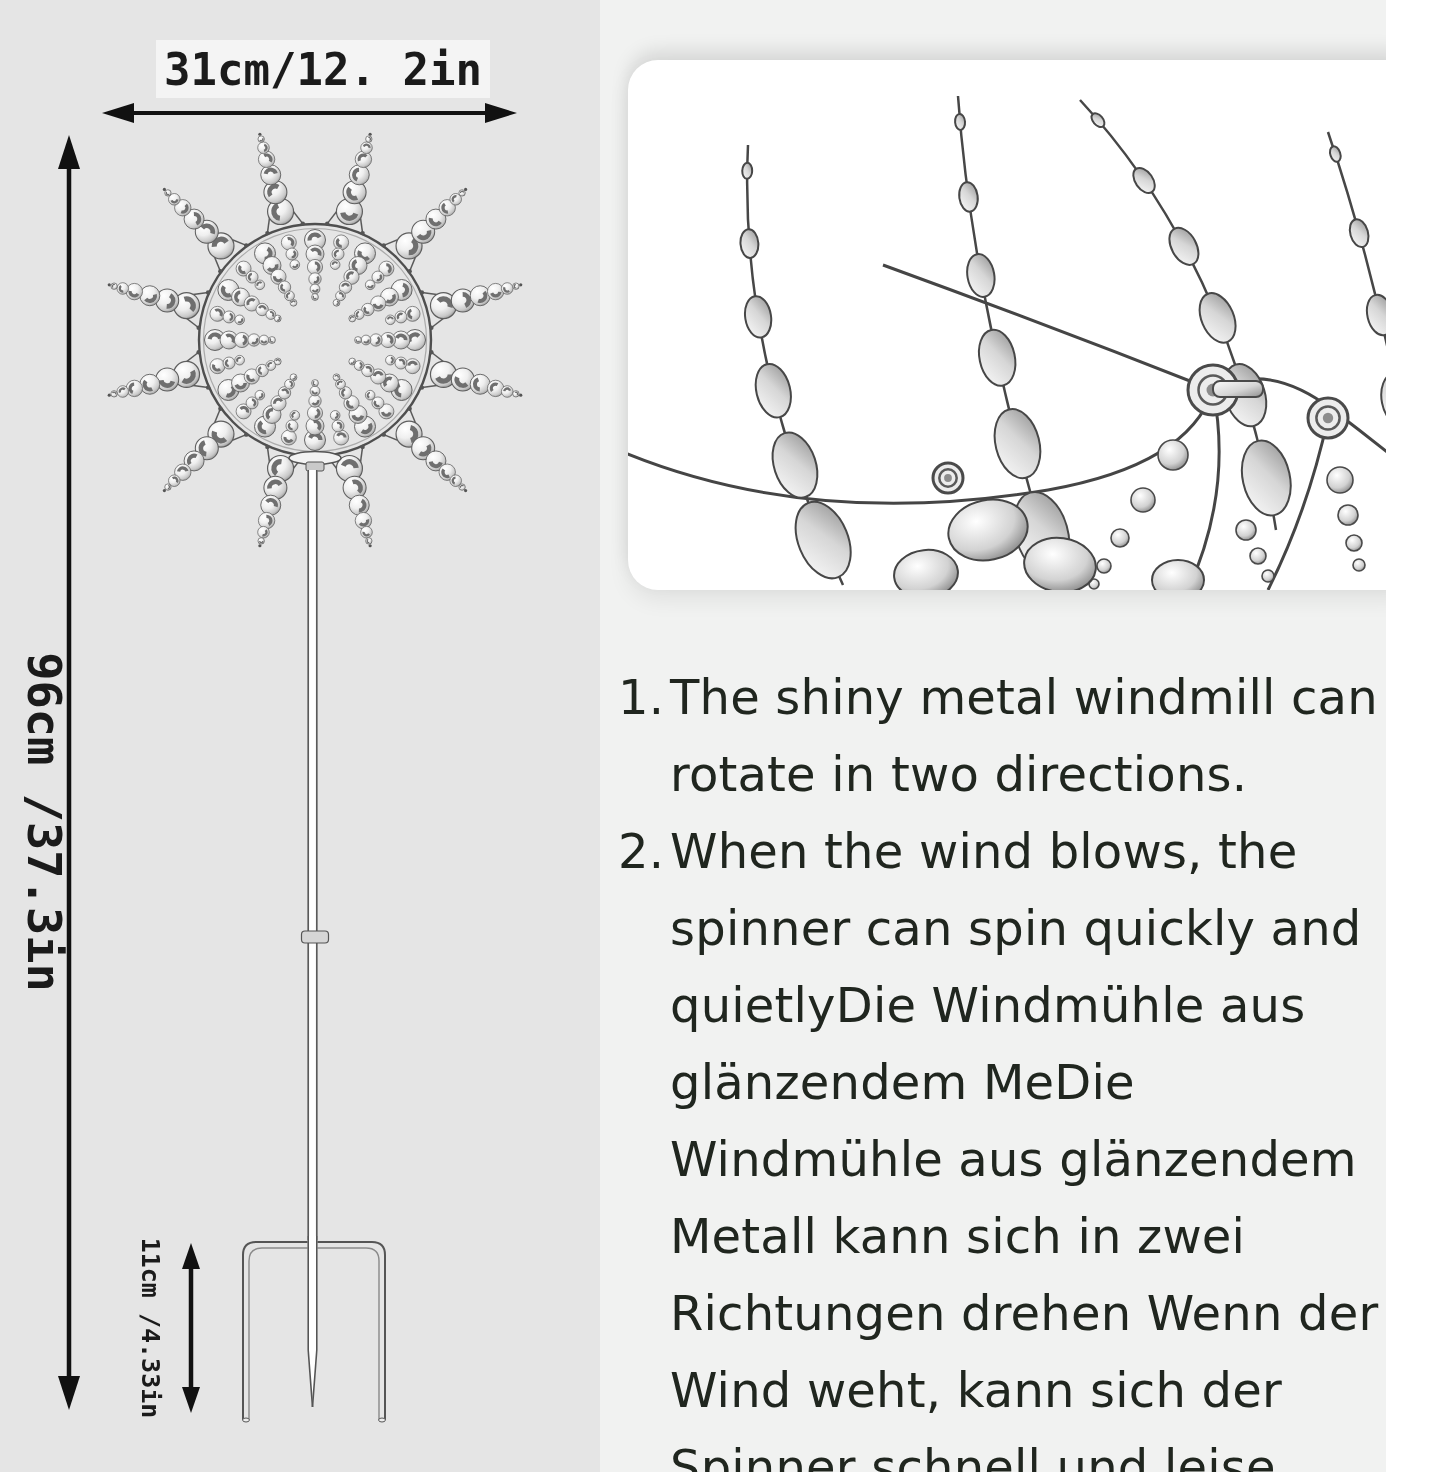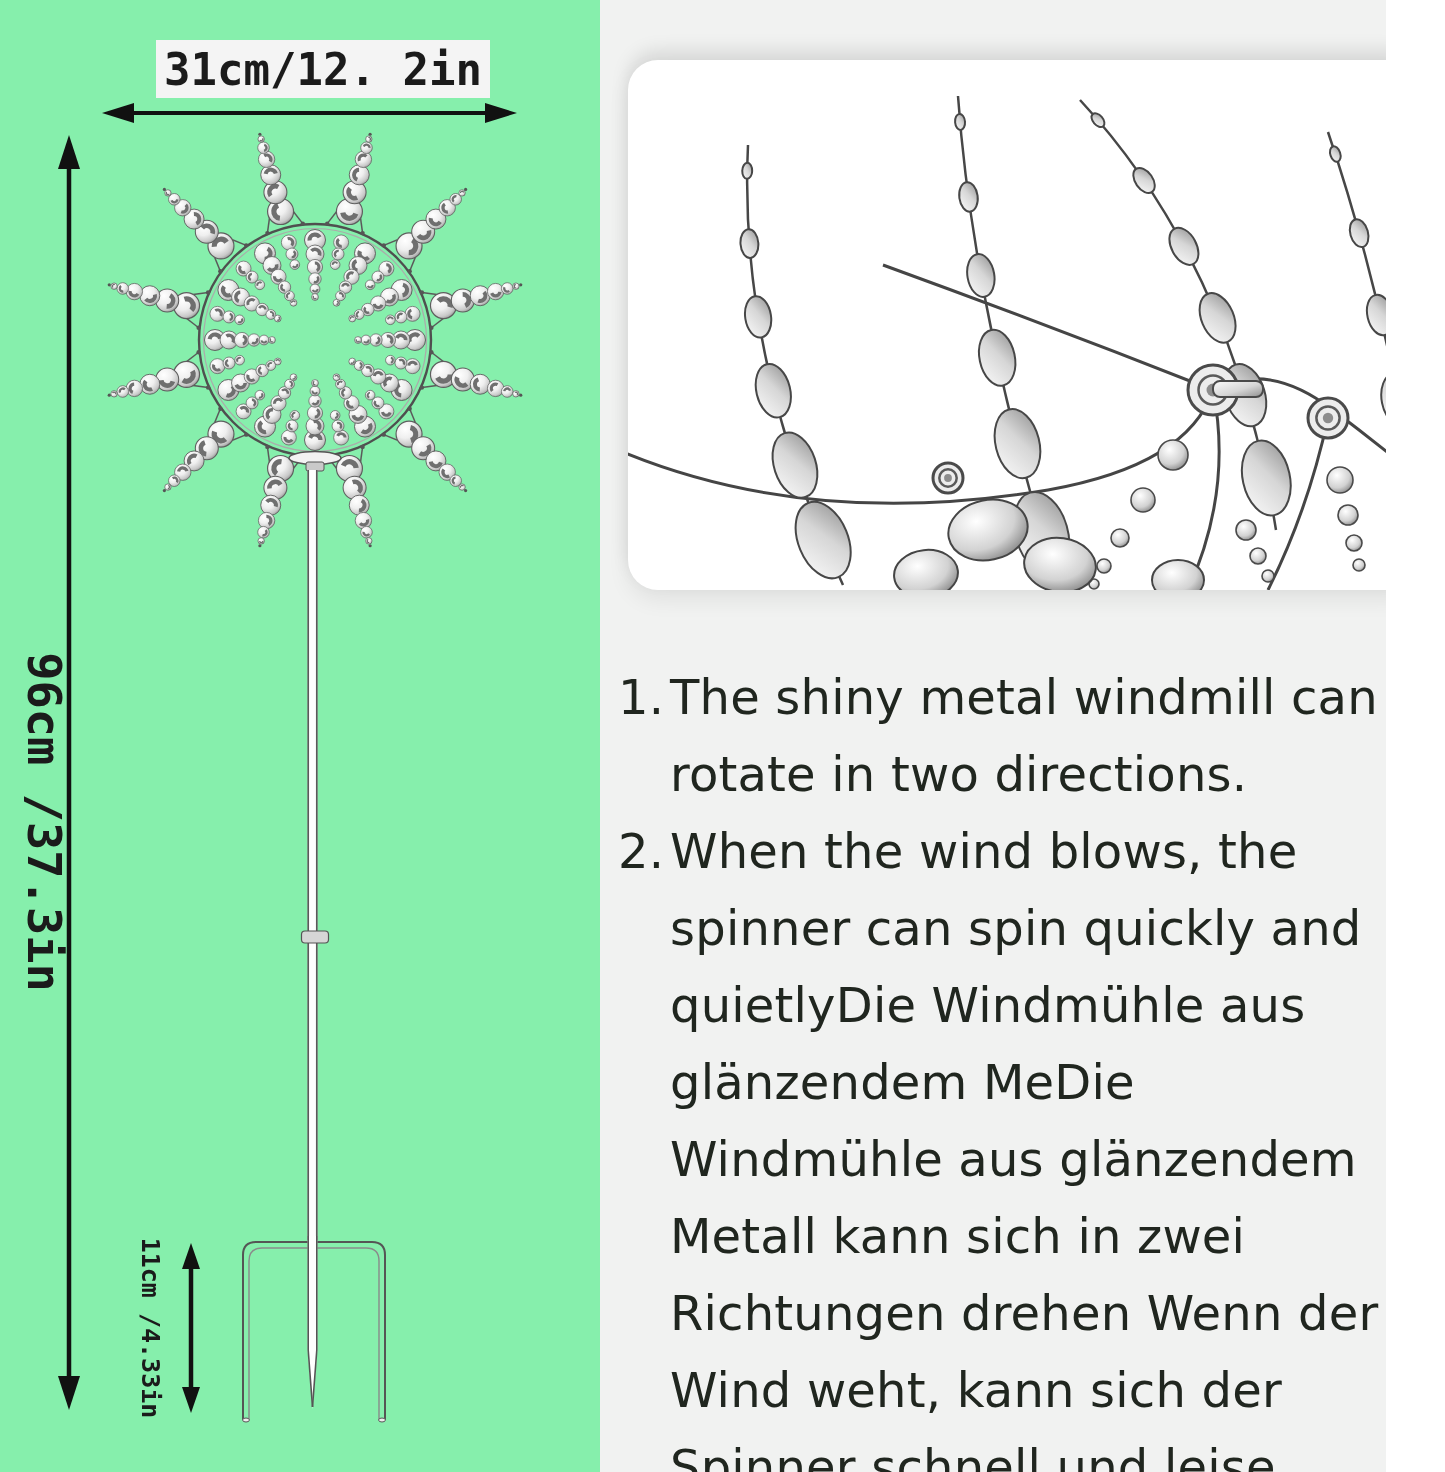--- a/index.html
+++ b/index.html
@@ -1,16 +1,16 @@
 <!DOCTYPE html>
 <html><head>
 <meta charset="utf-8">
 <style>
   html,body{margin:0;padding:0;background:#ffffff;}
-  .page{position:relative;width:1386px;height:1472px;background:#86efac;
+  .page{position:relative;width:1386px;height:1472px;background:#e5e5e5;
         font-family:"DejaVu Sans",sans-serif;overflow:hidden;}
   .right-bg{position:absolute;left:600px;top:0;width:845px;height:1472px;background:#f1f2f1;}
 
   
   .dim{position:absolute;color:#1b1b1b;font-family:"DejaVu Sans Mono","Liberation Mono",monospace;
        font-weight:bold;white-space:nowrap;z-index:3;}
   .dim.top{left:156px;top:40px;width:334px;height:58px;line-height:60px;text-align:center;
            font-size:44px;background:#f4f4f4;}
   .dim.height{left:44px;top:822px;font-size:47px;
               transform:translate(-50%,-50%) rotate(90deg);}

